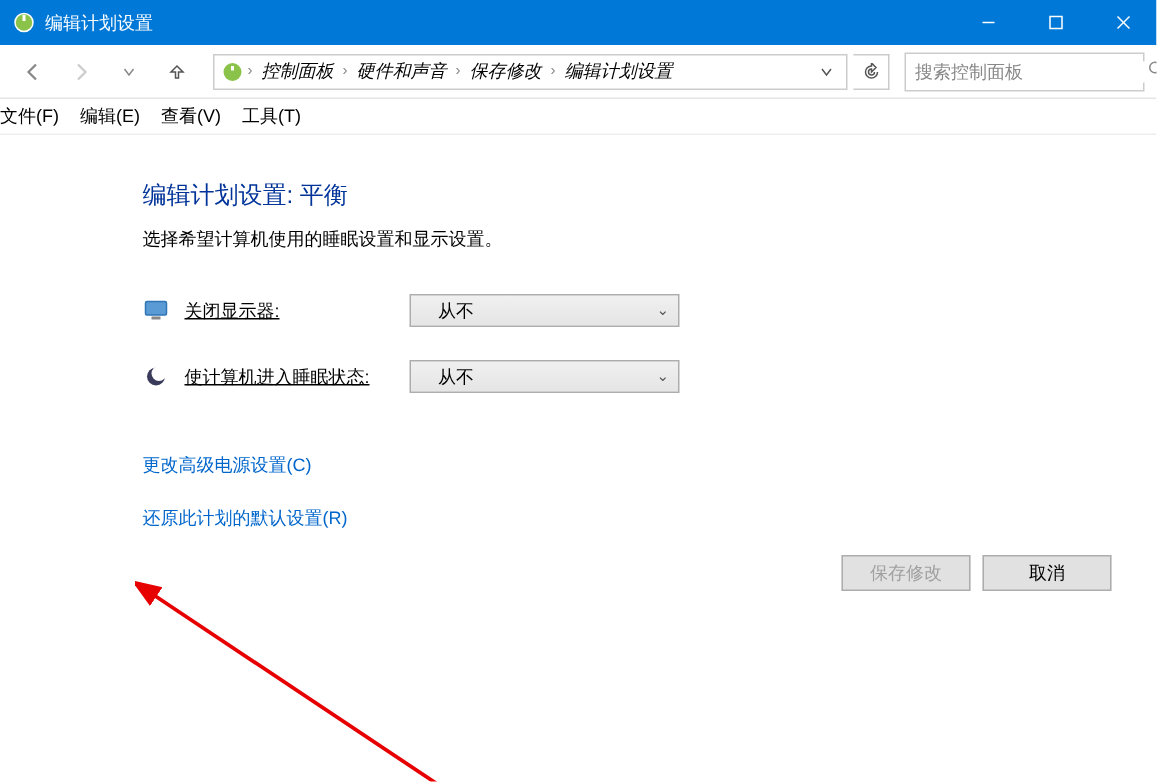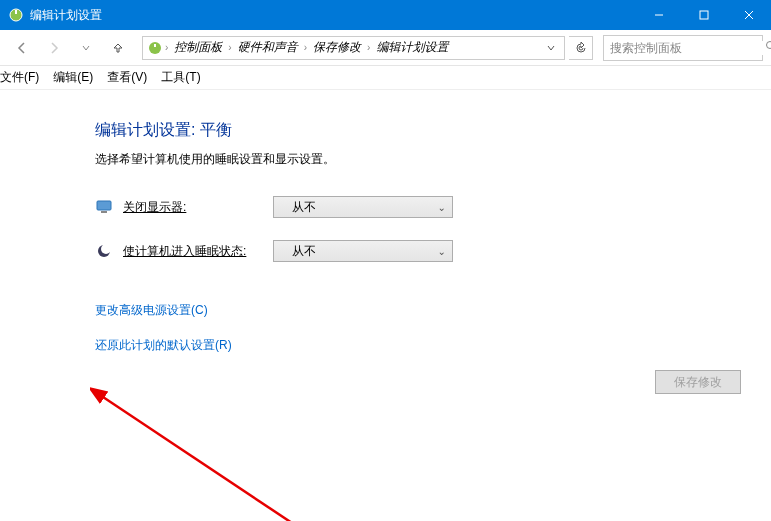--- a/index.html
+++ b/index.html
@@ -194,13 +194,14 @@
         <marker id="ah" markerWidth="10" markerHeight="10" refX="2" refY="3" orient="auto">
           <path d="M0,0 L0,6 L8,3 z" fill="#e60000"></path>
         </marker>
       </defs>
     <line x1="250" y1="190" x2="10" y2="30" stroke="#e60000" stroke-width="2.5" marker-end="url(#ah)"></line>
   </svg>
 </div>
 
 <div class="footer">
   <div class="btn disabled">保存修改</div>
+  <div class="btn">取消</div>
 </div>
 
 </body></html>

